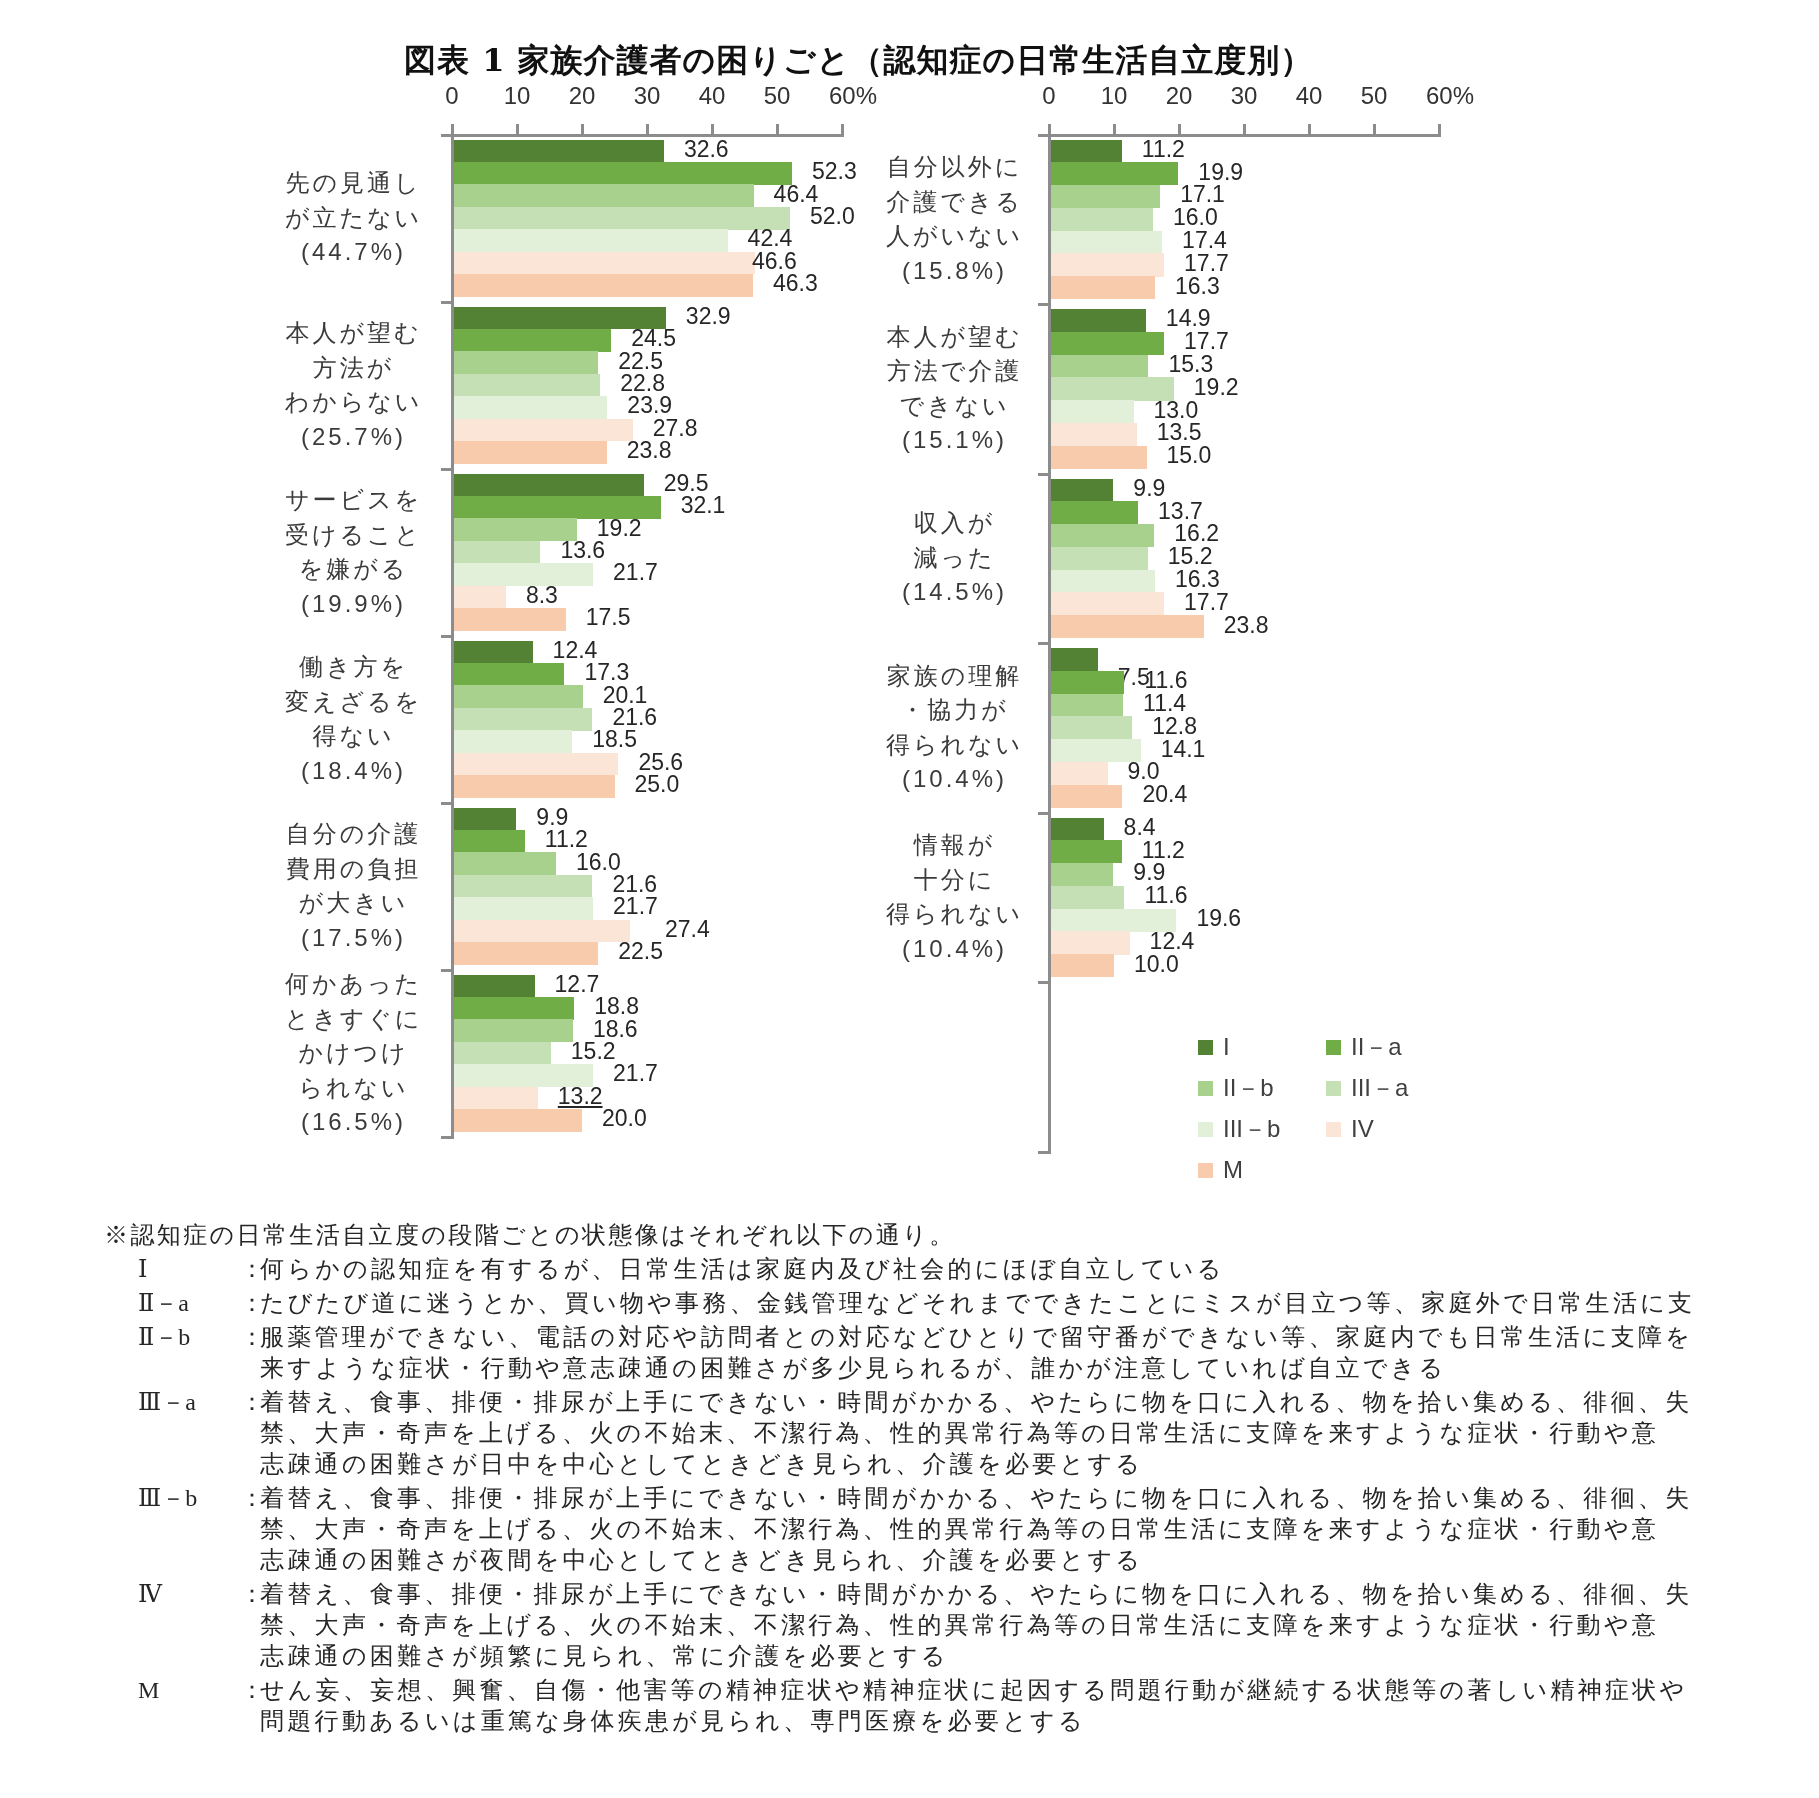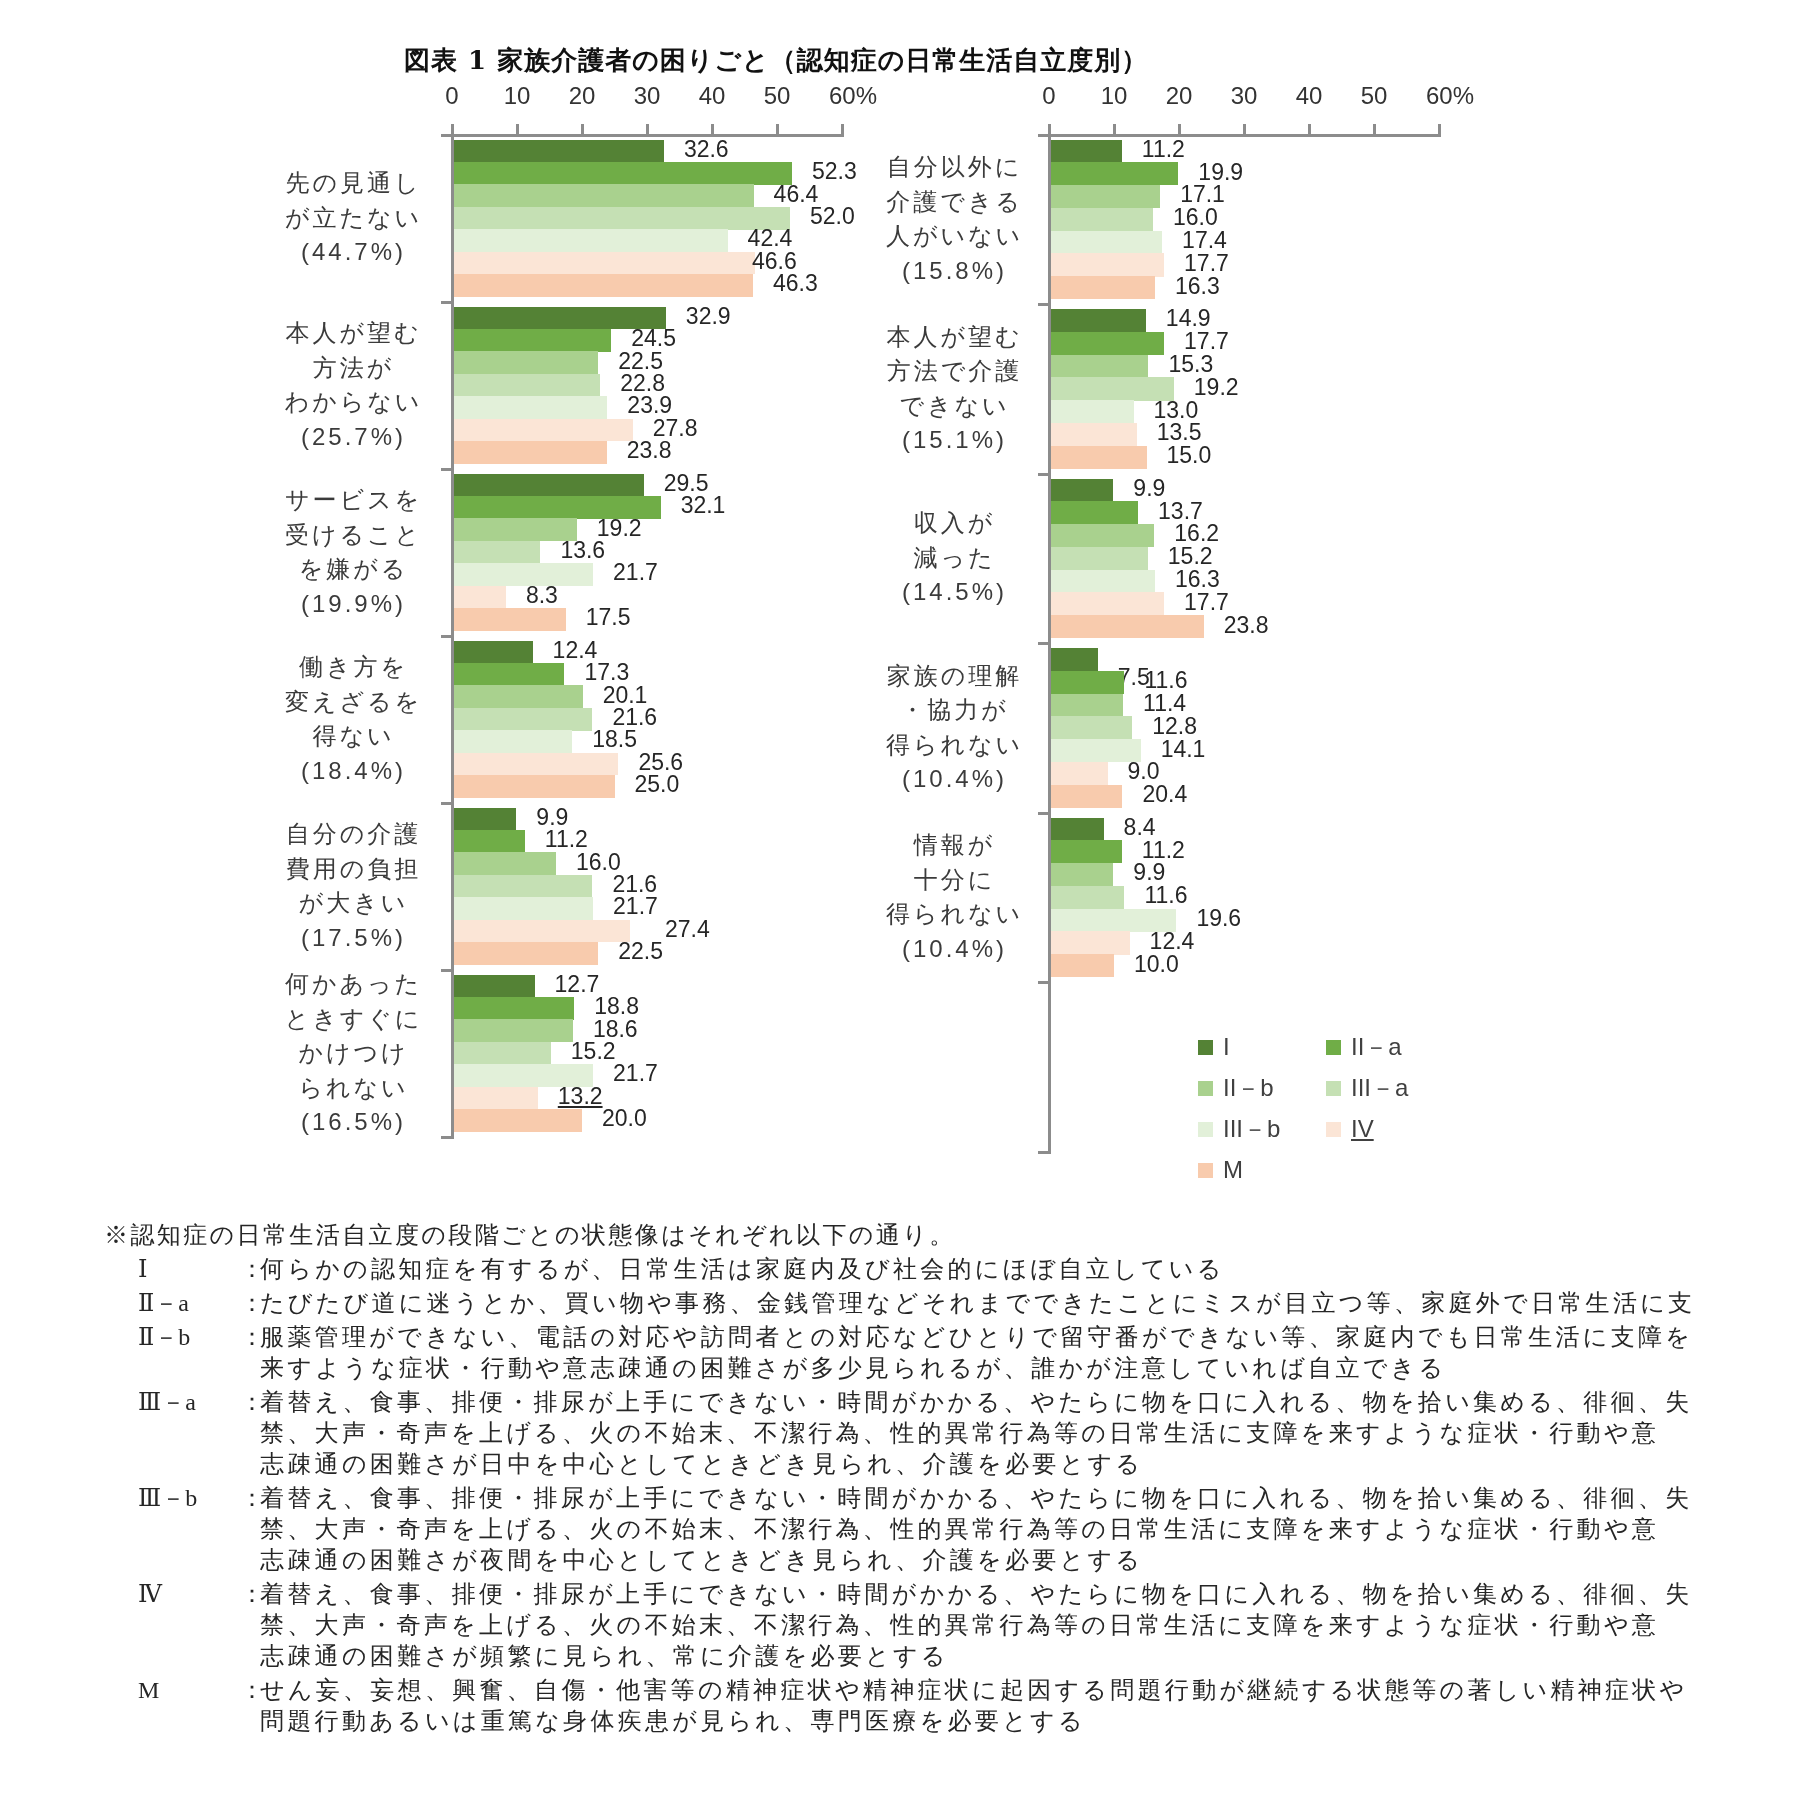--- a/index.html
+++ b/index.html
@@ -13,21 +13,21 @@
       color: #262626;
     }
     .abs { position: absolute; }
     .title {
       position: absolute;
       left: 404px;
       top: 40px;
       height: 40px;
       line-height: 40px;
       font-family: "DejaVu Serif", "Liberation Serif", serif;
-      font-size: 26px;
+      font-size: 32px;
       font-weight: bold;
       letter-spacing: 1px;
       white-space: nowrap;
       color: #111111;
     }
     .axis-line { position: absolute; background: #8c8c8c; }
     .tick-label {
       position: absolute;
       font-size: 24px;
       line-height: 28px;
@@ -392,21 +392,21 @@
       <div style="position: absolute; left: 0px; top: 0px;">
         <div class="legend-swatch" style="left: 1326px; top: 1080.5px; background: rgb(197, 224, 180);"></div>
         <div class="legend-label" style="left: 1351px; top: 1088px;">III－a</div>
       </div>
       <div style="position: absolute; left: 0px; top: 0px;">
         <div class="legend-swatch" style="left: 1198px; top: 1121.5px; background: rgb(226, 240, 217);"></div>
         <div class="legend-label" style="left: 1223px; top: 1129px;">III－b</div>
       </div>
       <div style="position: absolute; left: 0px; top: 0px;">
         <div class="legend-swatch" style="left: 1326px; top: 1121.5px; background: rgb(251, 229, 214);"></div>
-        <div class="legend-label" style="left: 1351px; top: 1129px; text-decoration: underline;">IV</div>
+        <div class="legend-label" style="left: 1351px; top: 1129px;">IV</div>
       </div>
       <div style="position: absolute; left: 0px; top: 0px;">
         <div class="legend-swatch" style="left: 1198px; top: 1162.5px; background: rgb(248, 203, 173);"></div>
         <div class="legend-label" style="left: 1223px; top: 1170px;">M</div>
       </div>
     </div>
 
   <div class="footnote">
     <div class="fn-header">※認知症の日常生活自立度の段階ごとの状態像はそれぞれ以下の通り。</div>
     <div>

